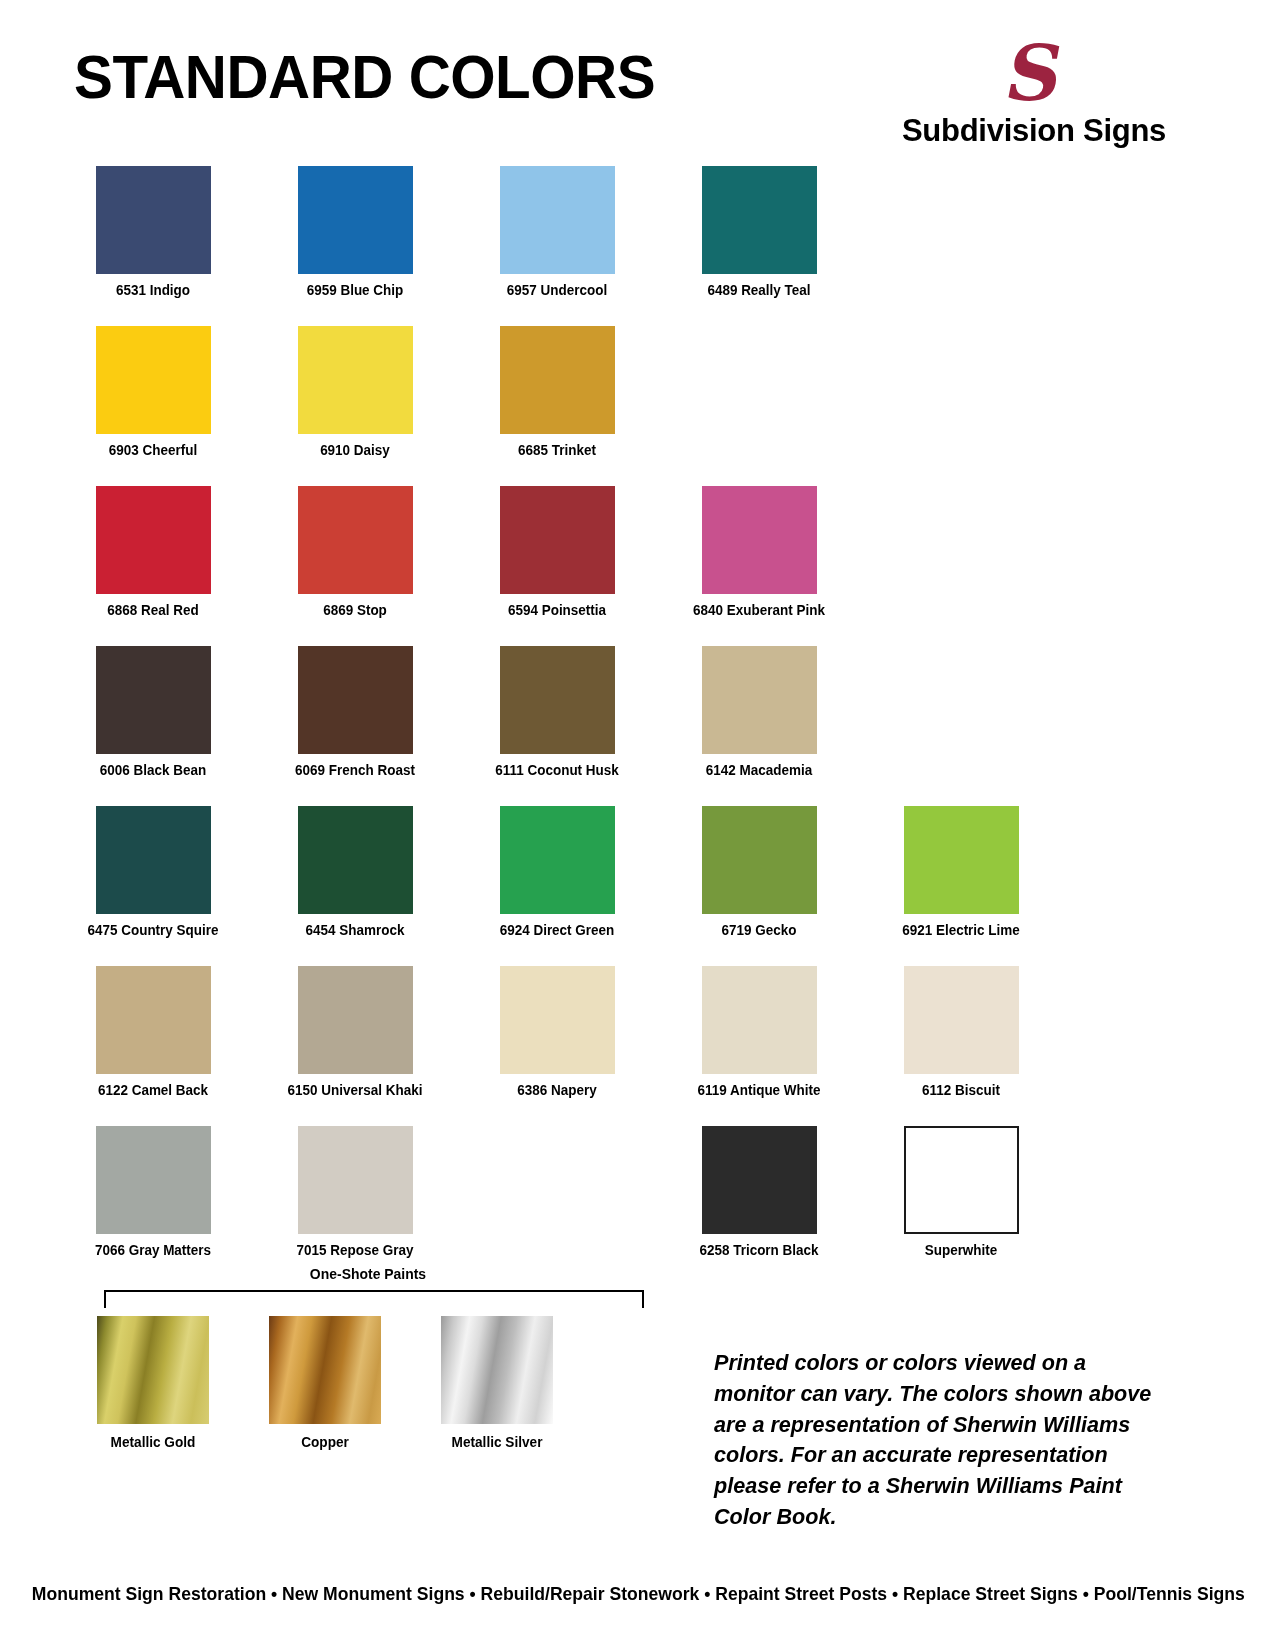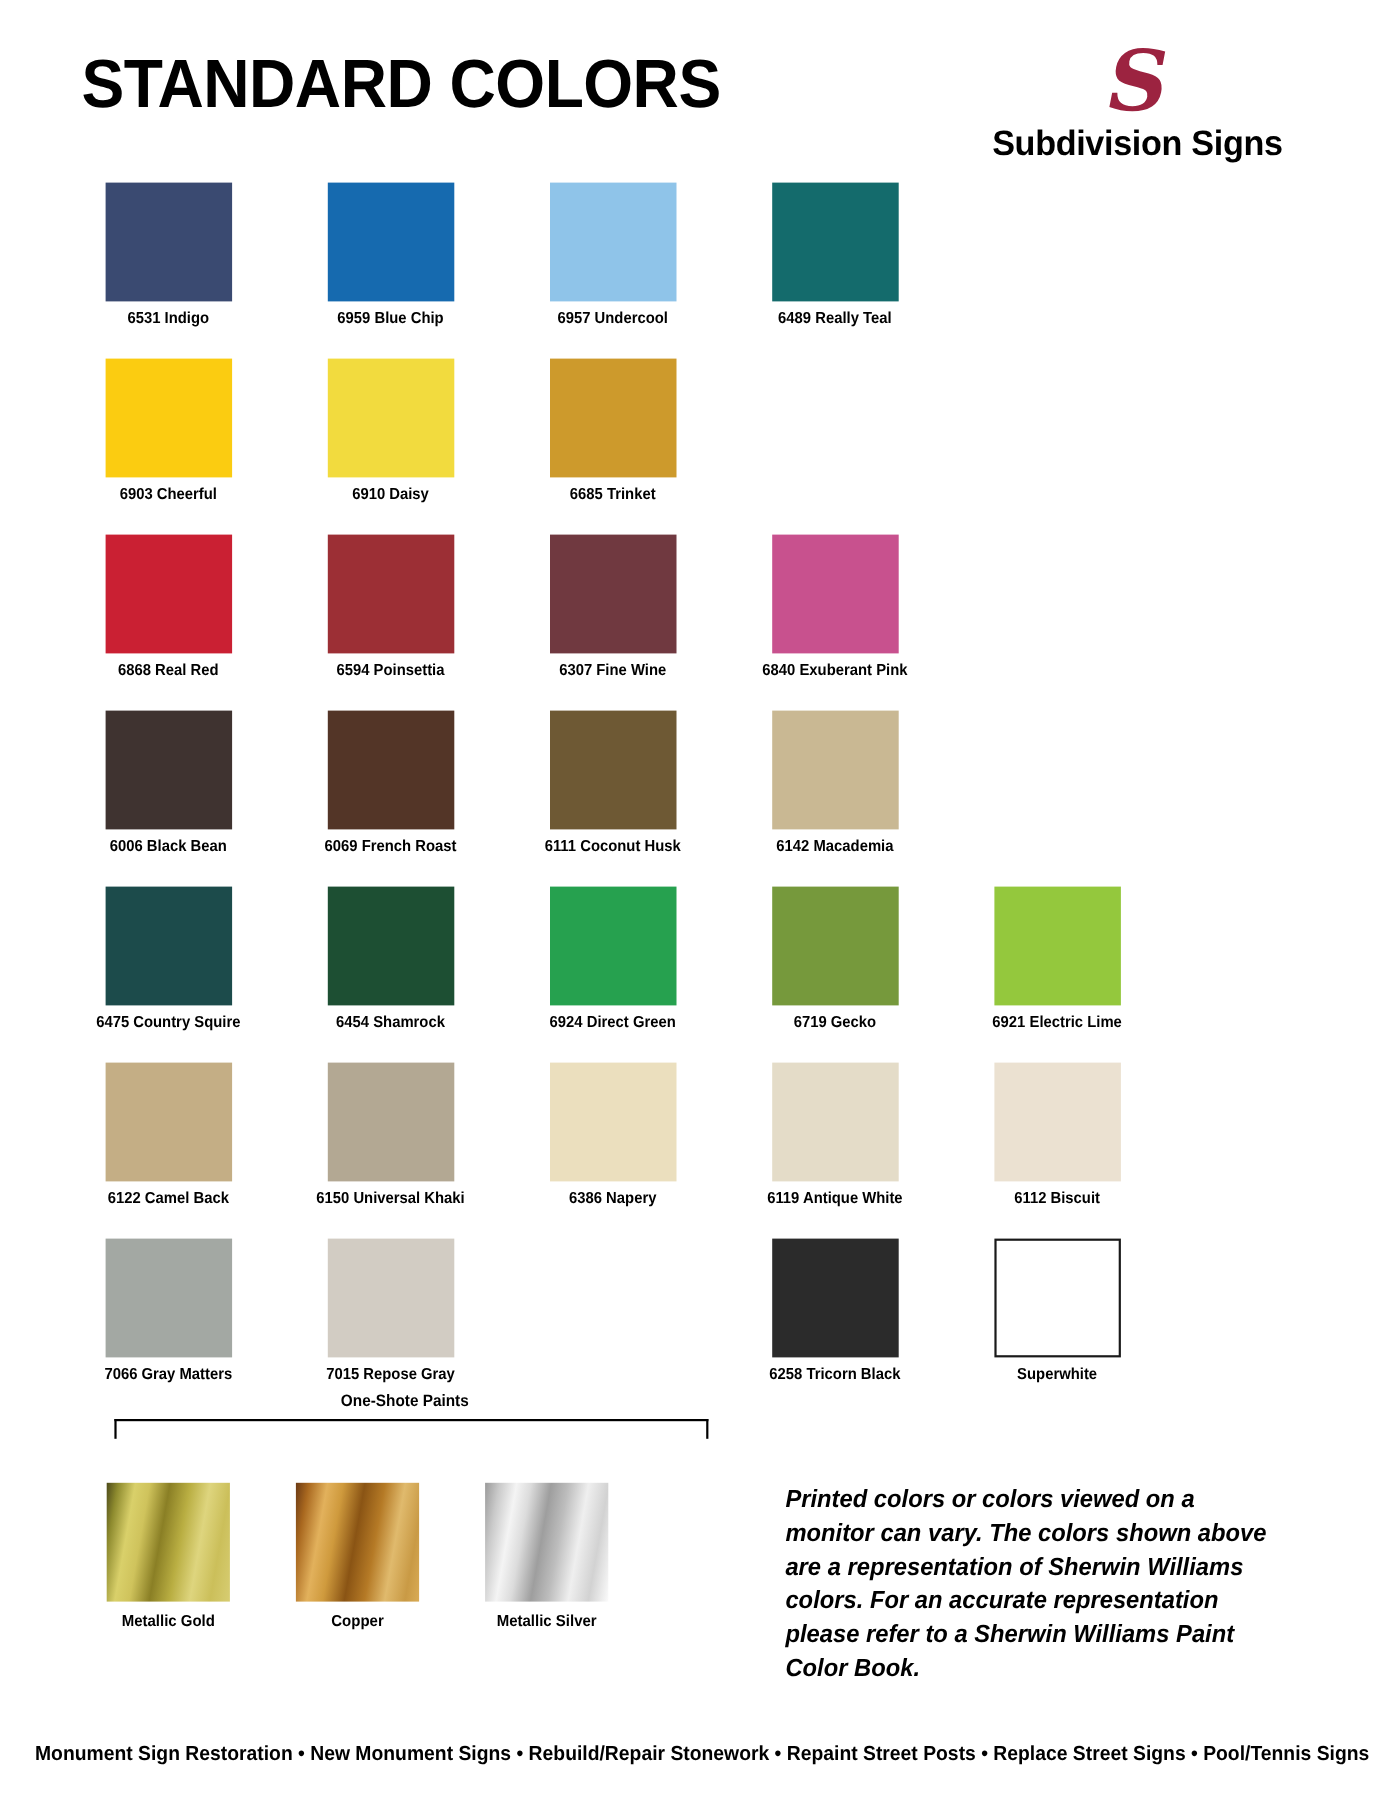--- a/index.html
+++ b/index.html
@@ -128,21 +128,20 @@
     box-sizing: border-box;
   }
   .metal-row {
     display: flex;
     margin-top: 8px;
   }
   .metal-cell {
     width: 158px;
     margin-right: 14px;
     text-align: center;
-    margin-top: 32px;
   }
   .metal-chip {
     width: 112px;
     height: 108px;
     margin: 0 auto;
   }
   .metal-label {
     margin-top: 10px;
     font-size: 14.5px;
     font-weight: bold;
@@ -251,26 +250,26 @@
         <div class="chip empty"></div>
         <div class="swatch-label"></div>
       </div>
     </div>
     <div class="row">
       <div class="cell">
         <div class="chip" style="background: rgb(202, 32, 51);"></div>
         <div class="swatch-label">6868 Real Red</div>
       </div>
       <div class="cell">
+        <div class="chip" style="background: rgb(203, 63, 52);"></div>
+        <div class="swatch-label">6869 Stop</div>
+      </div>
+      <div class="cell">
         <div class="chip" style="background: rgb(156, 47, 53);"></div>
         <div class="swatch-label">6594 Poinsettia</div>
-      </div>
-      <div class="cell">
-        <div class="chip" style="background: rgb(112, 57, 64);"></div>
-        <div class="swatch-label">6307 Fine Wine</div>
       </div>
       <div class="cell">
         <div class="chip" style="background: rgb(200, 81, 142);"></div>
         <div class="swatch-label">6840 Exuberant Pink</div>
       </div>
     </div>
     <div class="row">
       <div class="cell">
         <div class="chip" style="background: rgb(63, 51, 48);"></div>
         <div class="swatch-label">6006 Black Bean</div>

